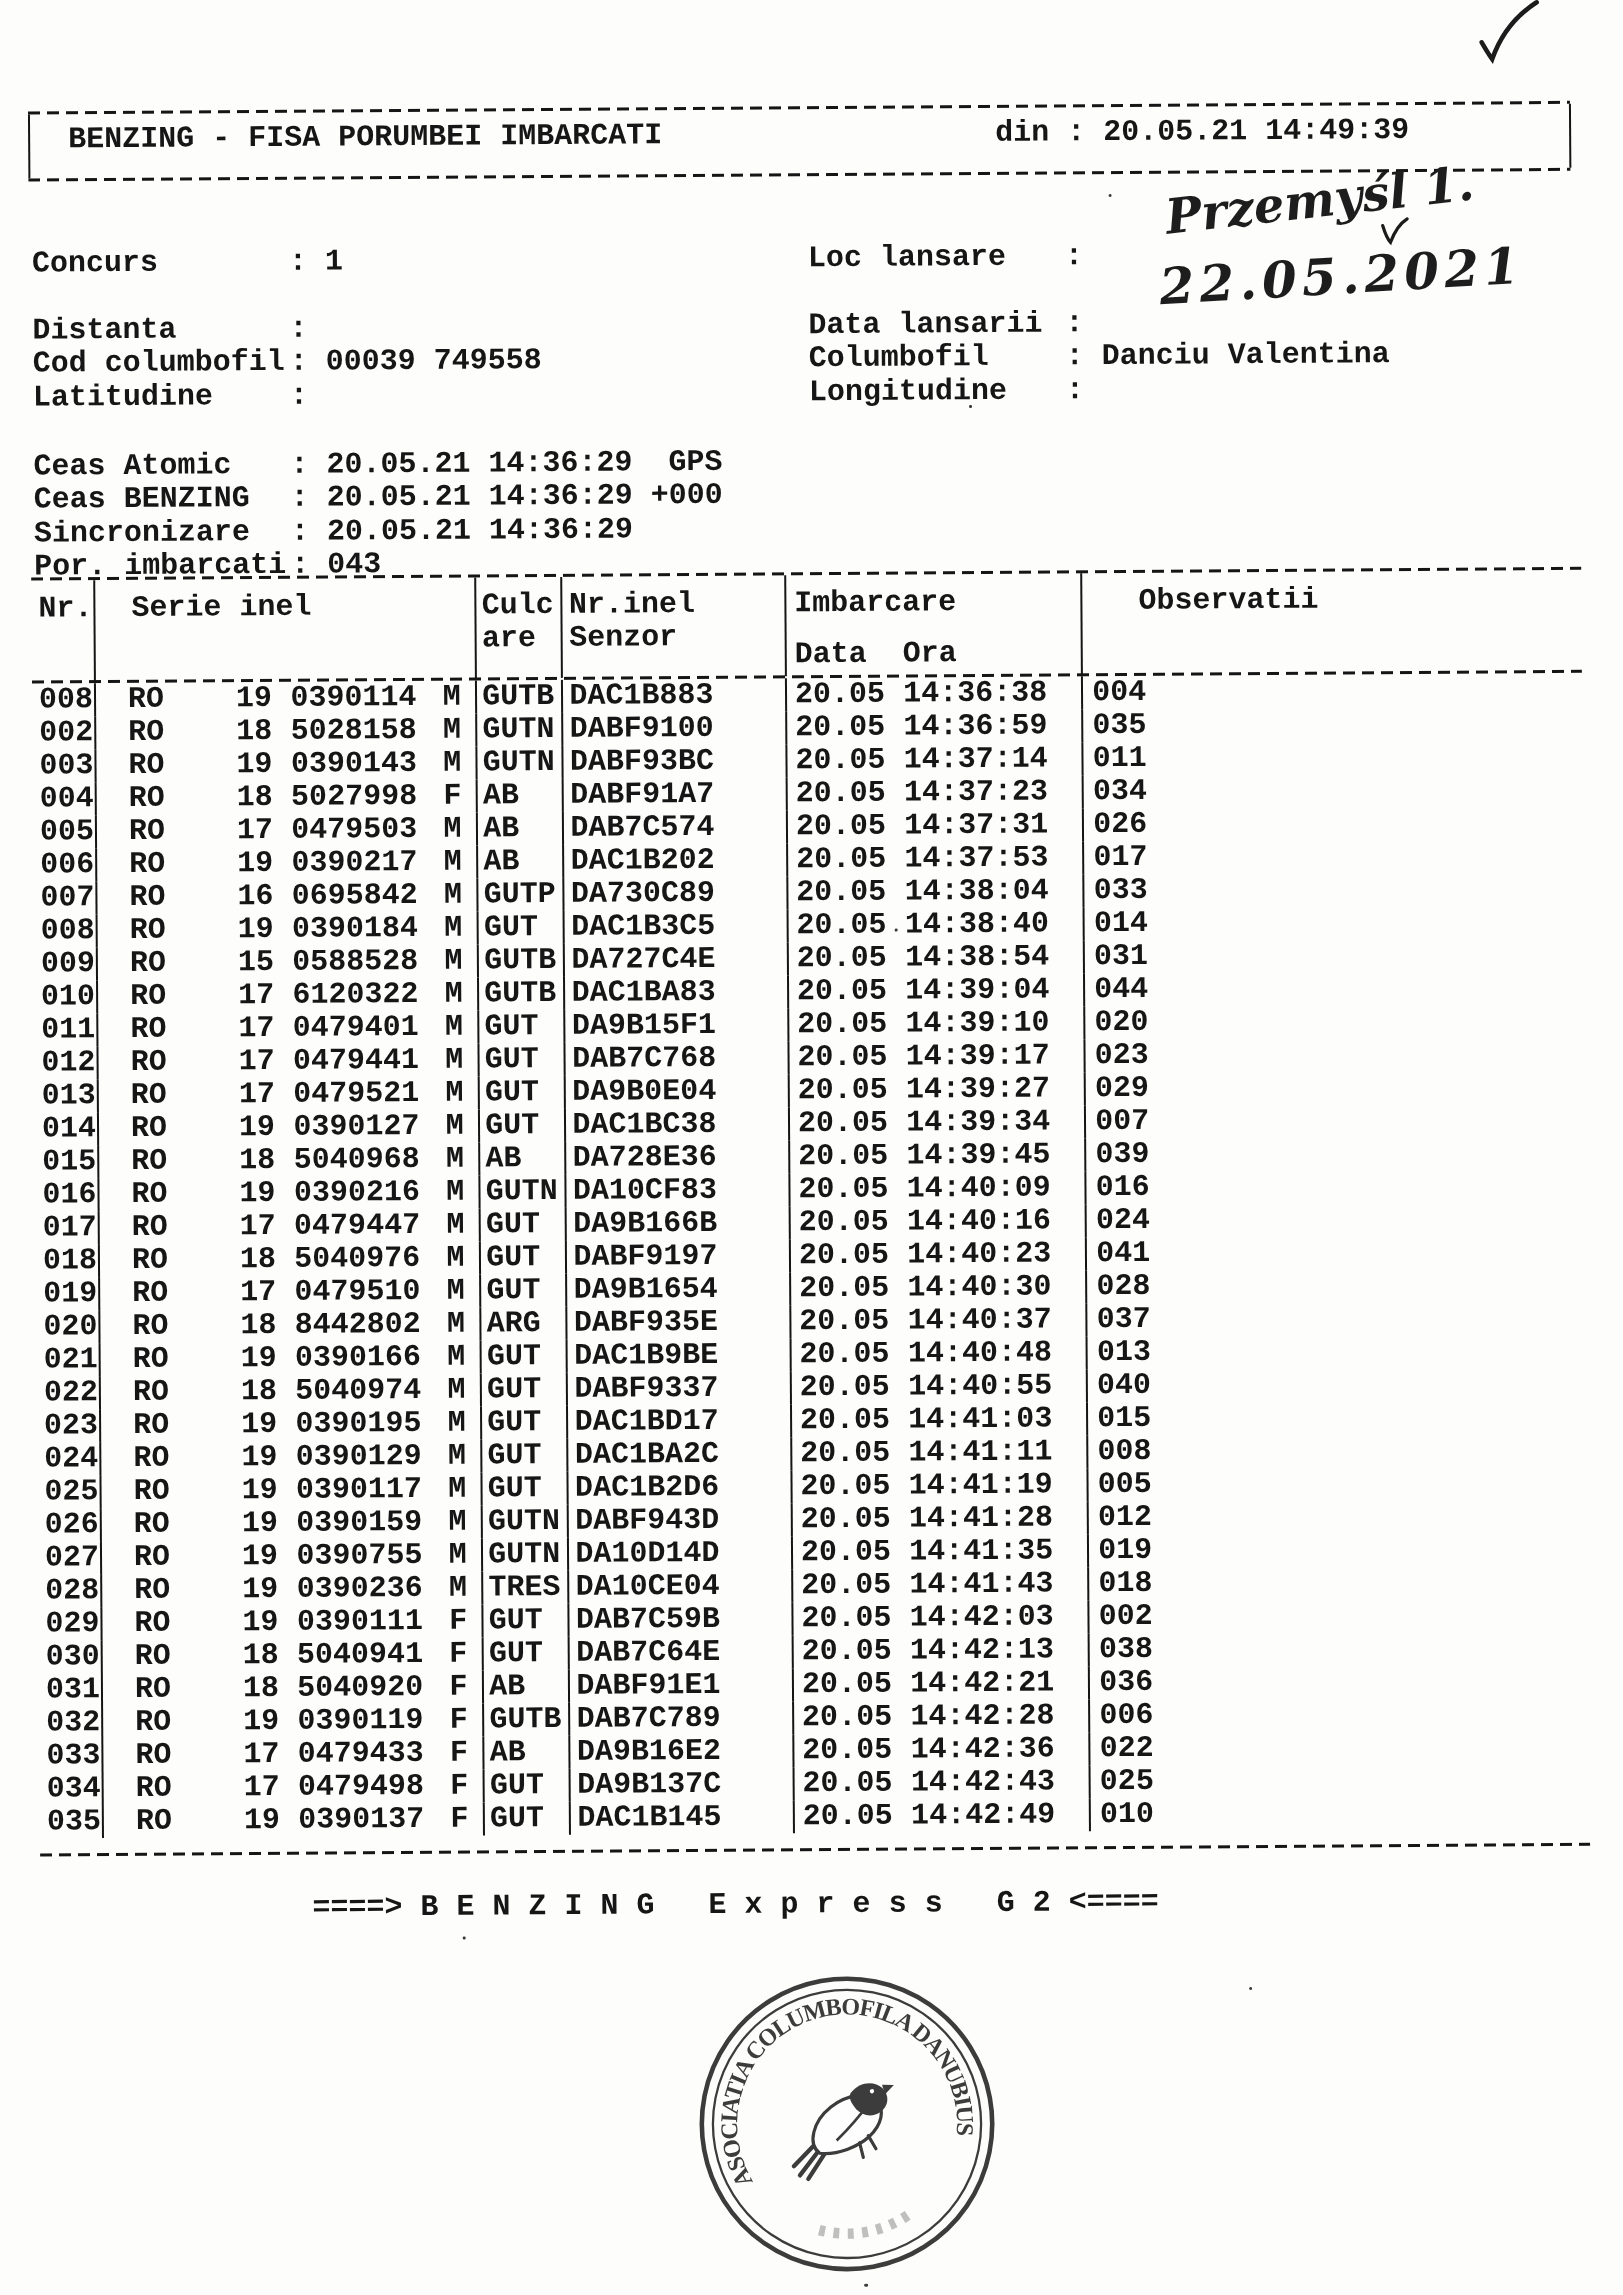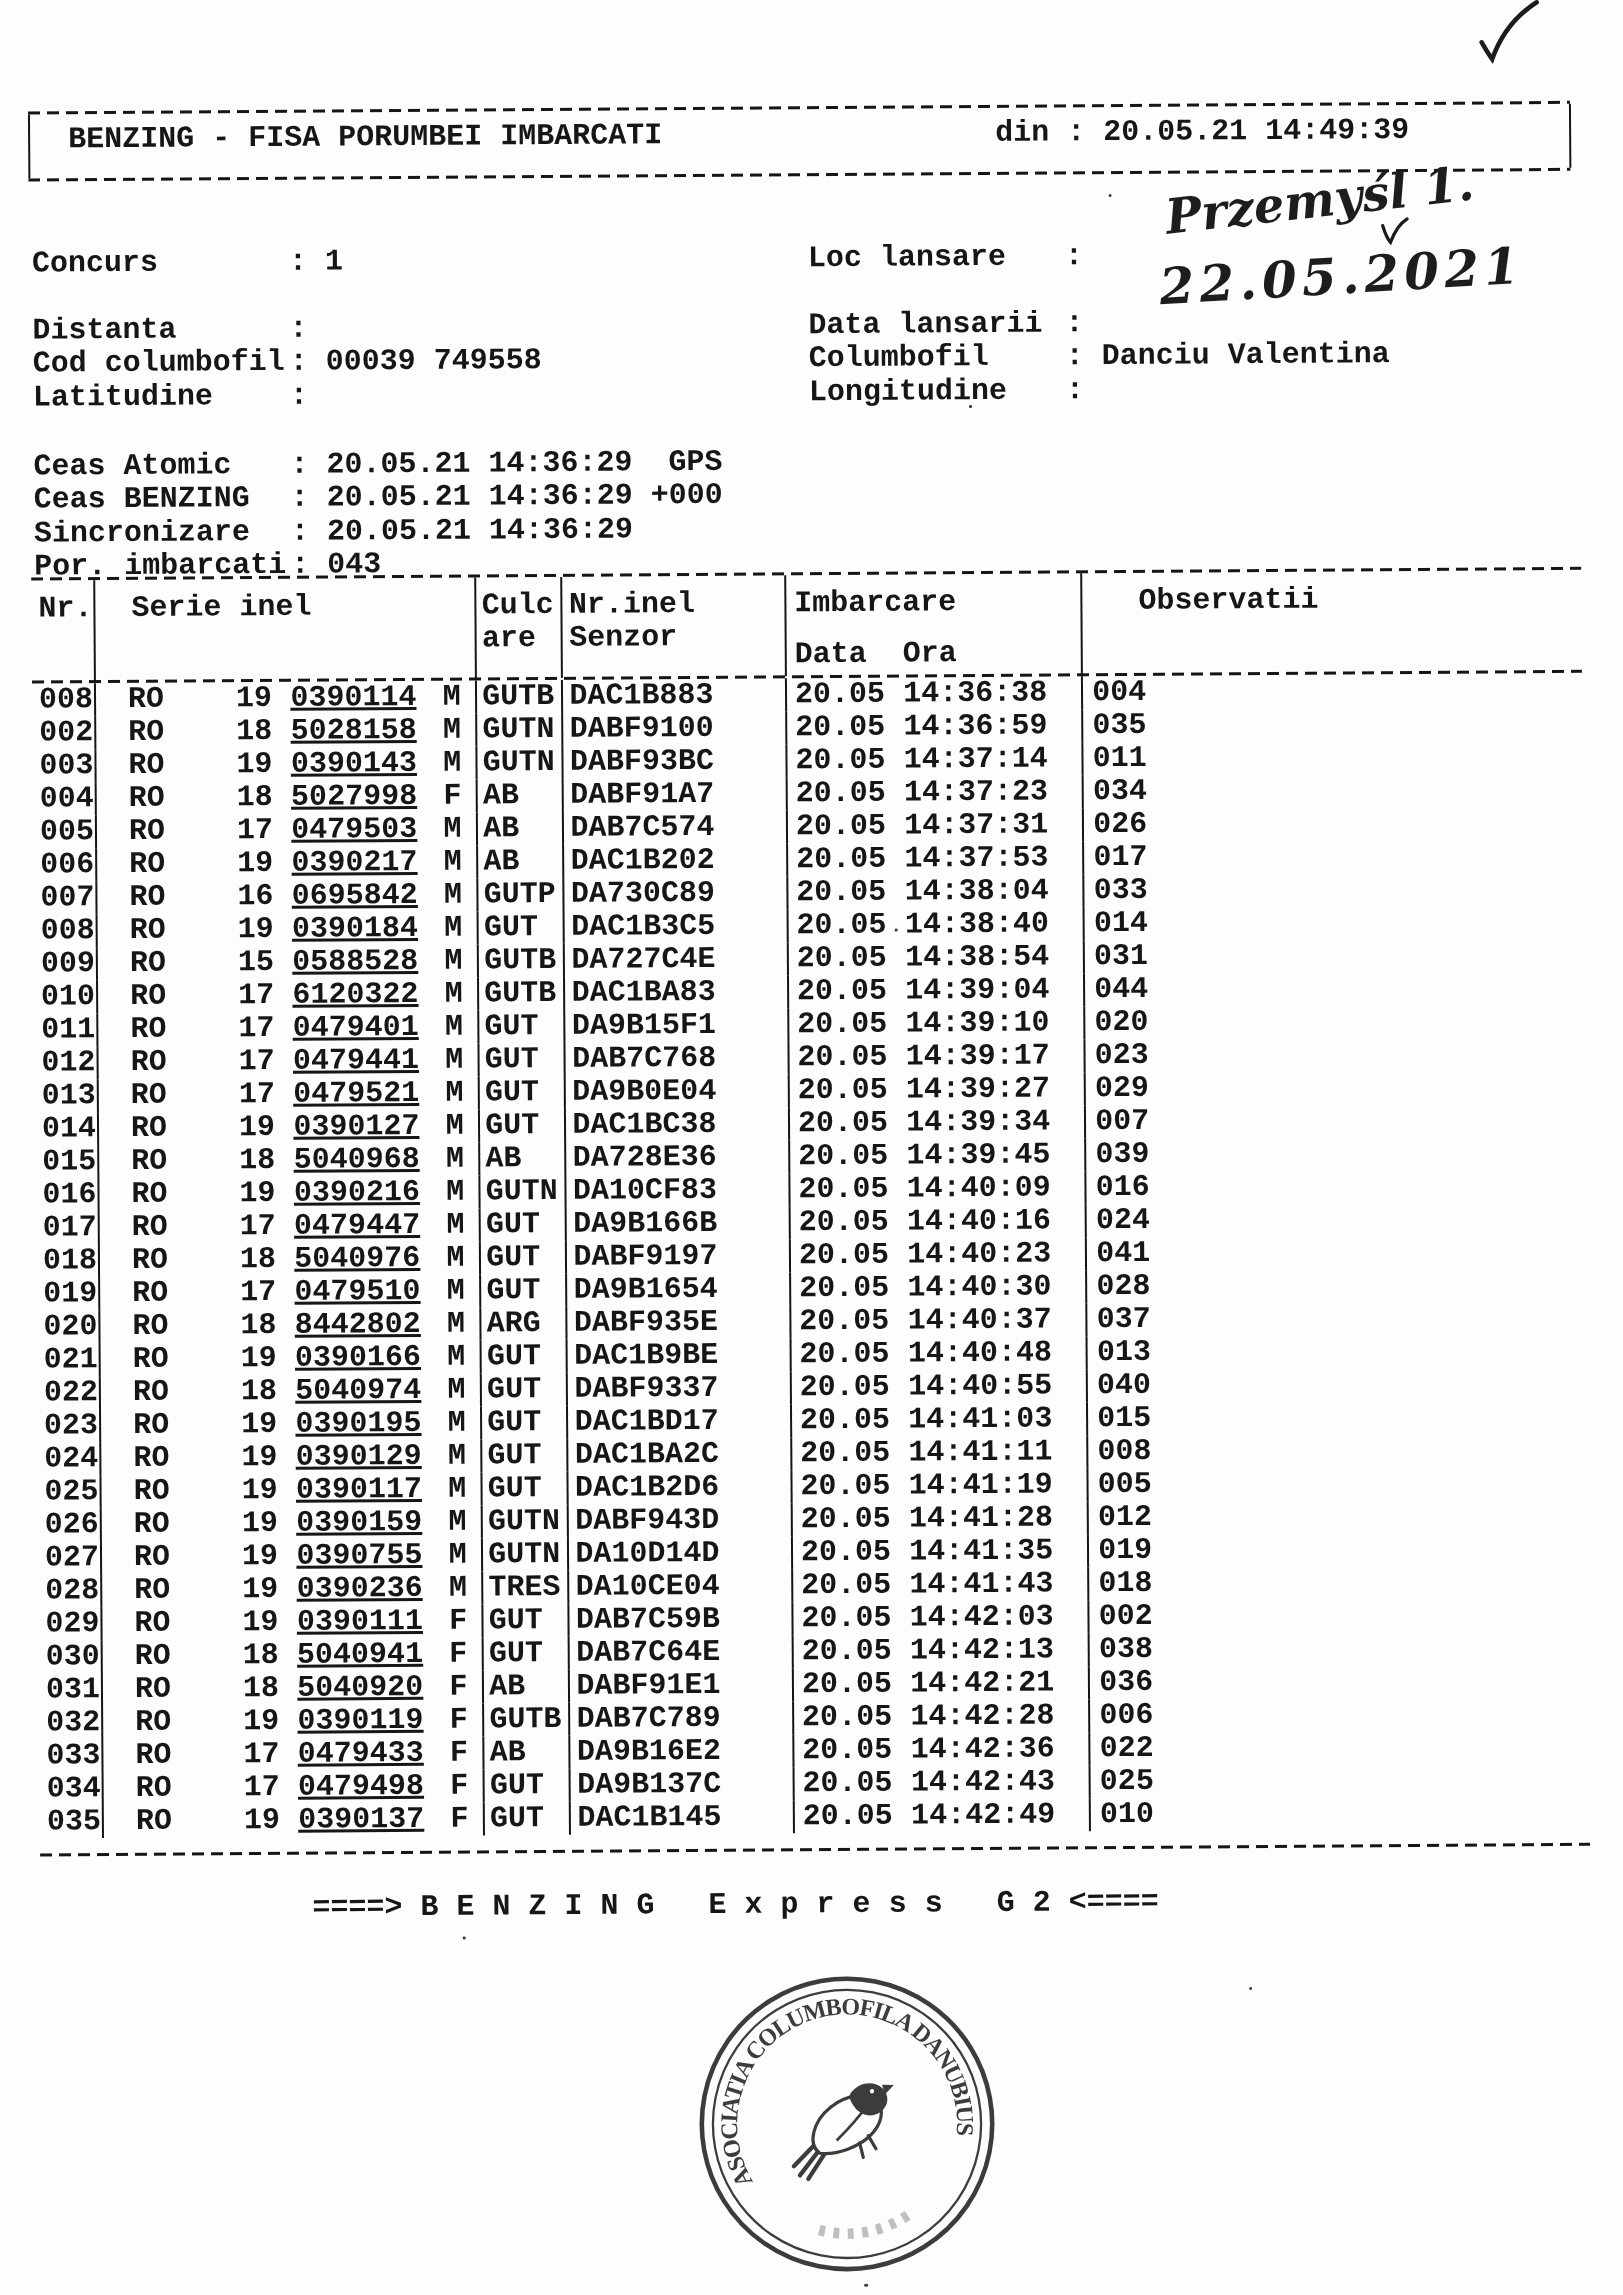--- a/index.html
+++ b/index.html
@@ -23,21 +23,21 @@
   #trows{position:absolute;left:38px;top:678px;width:1546px;}
   .trow{display:flex;height:33px;}
   .c-nr{width:60px;padding-left:3.9px;box-sizing:border-box;text-align:center;}
   .c-serie{width:381px;box-sizing:border-box;display:flex;align-items:baseline;}
   .c-culc{width:86px;padding-left:5.2px;box-sizing:border-box;}
   .c-senzor{width:224px;padding-left:6.5px;box-sizing:border-box;}
   .c-imb{width:296px;padding-left:7.9px;box-sizing:border-box;display:flex;gap:18.3px;}
   .c-obs{flex:1;padding-left:9.2px;box-sizing:border-box;}
   .s-country{margin-left:32px;}
   .s-year{margin-left:72px;}
-  .s-serial{margin-left:18.3px;text-decoration:underline;}
+  .s-serial{margin-left:18.3px;}
   .s-sex{margin-left:auto;margin-right:14.4px;}
   .hcell{display:flex;flex-direction:column;justify-content:flex-start;padding-top:11.8px;box-sizing:border-box;}
   
   .hand{position:absolute;font-family:"DejaVu Serif","Liberation Serif",serif;
         font-style:italic;font-weight:700;color:#1d1d1d;white-space:pre;}
   
   #footer{position:absolute;left:308px;top:1888px;}
   
   #stamp{position:absolute;left:686px;top:1969px;width:310px;height:310px;
          transform:rotate(-10deg);opacity:0.85;}

